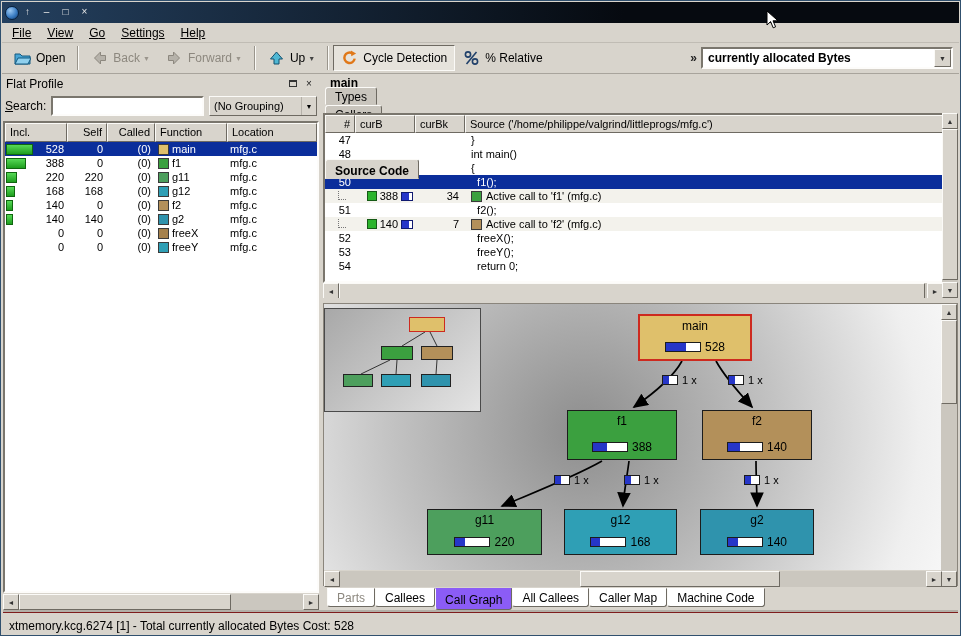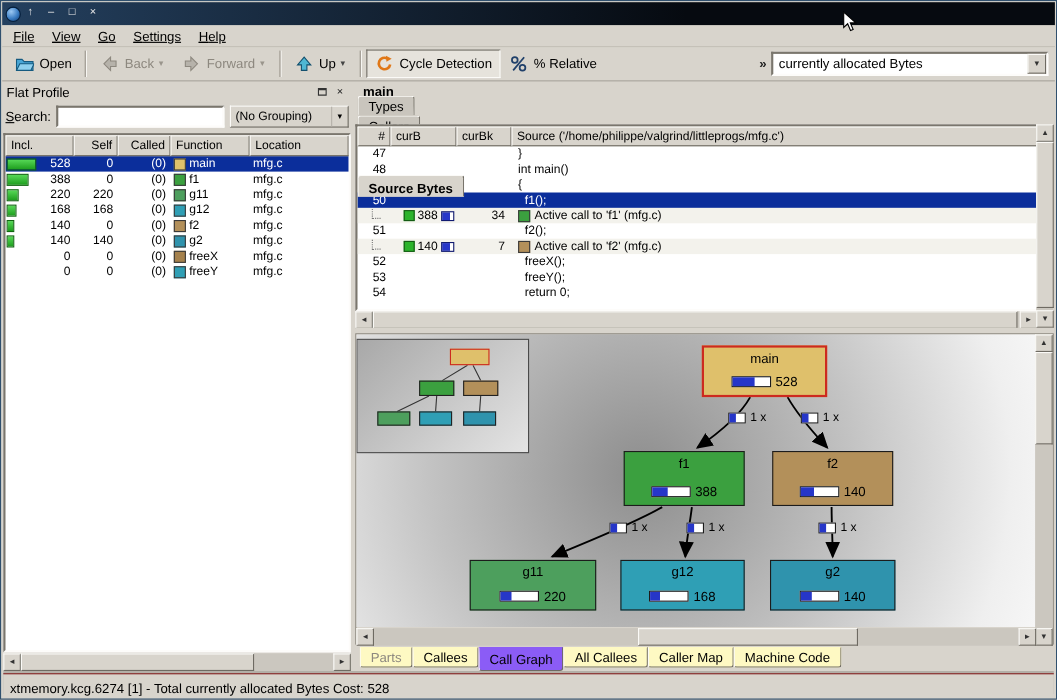--- a/index.html
+++ b/index.html
@@ -30,21 +30,21 @@
     border:1px solid transparent; white-space:nowrap; }
   .tbtn.disabled { color:#8d887f; }
   .tbtn.pressed { border-color:#6e6a62 #fbfaf7 #fbfaf7 #6e6a62; background:#e6e3dc; }
   .tsep { width:2px; height:24px; border-left:1px solid #9a958c; border-right:1px solid #fbfaf7; margin:0 4px; }
   .dd-arrow { font-size:7px; color:#444; margin-left:-2px; }
   .tbtn.disabled .dd-arrow { color:#9a958c; }
   .spacer { flex:1; }
   .overflow-btn { padding:0 4px; font-weight:bold; color:#222; }
   .combo { display:flex; align-items:center; height:22px; width:252px; background:#fff;
     border:2px solid; border-color:#7a766d #fdfcfa #fdfcfa #7a766d; margin-right:2px; }
-  .combo .combo-text { flex:1; padding:0 5px; white-space:nowrap; overflow:hidden; }
+  .combo .combo-text { flex:1; padding:0 5px; white-space:nowrap; overflow:hidden;font-weight:bold; }
   .combo .combo-arrow { width:17px; align-self:stretch; background:#d8d4cc;
     border:1px solid; border-color:#fbfaf7 #6e6a62 #6e6a62 #fbfaf7; font-size:7px;
     display:flex; align-items:center; justify-content:center; color:#333; }
   .icon16 { width:17px; height:16px; display:inline-block; }
 
   
   .left-panel { position:absolute; left:2px; top:74px; width:316px; bottom:25px; }
   .dock-title { height:17px; display:flex; align-items:center; padding:0 3px; }
   .dock-btn { width:14px; height:13px; display:flex; align-items:center; justify-content:center;
     font-size:10px; color:#222; margin-left:2px; }
@@ -141,21 +141,21 @@
   .minimap { position:absolute; left:0; top:4px; width:157px; height:104px;
     background:linear-gradient(135deg,#a8a8a8,#e4e4e4); border:1px solid #4a4a4a; }
   .mini { position:absolute; border:1px solid #222; }
   .mini.sel { border:1px solid #cd2a1f; }
   .graph-vsb { top:0; right:0; height:283px; }
   .graph-hsb { left:0; right:15px; top:267px; }
 
   
   .tabbar-bottom { position:absolute; left:0; right:0; top:513px; height:22px; display:flex;
     align-items:flex-start; padding-left:4px; }
-  .btab { height:19px; padding:2px 9px 0 9px; background:#fef9c3; border:1px solid;
+  .btab { height:19px; padding:2px 9px 0 9px; background:#ffffff; border:1px solid;
     border-color:transparent #6e6a62 #6e6a62 #fbfaf7; border-radius:0 0 3px 3px; font-size:12px;
     white-space:nowrap; }
   .btab.active { height:22px; background:#8b5cf6; font-weight:normal; padding-top:4px; z-index:2; }
   .btab.disabled { color:#8d887f; }
 
   
   .statusbar { position:absolute; left:2px; right:2px; bottom:2px; height:21px;
     border-top:1px solid #7f1d1d; box-shadow:0 -2px 0 #b3afa7; display:flex; align-items:flex-end;
     padding:0 6px; background:#d8d4cc; }
 
@@ -377,21 +377,21 @@
   <div class="vsplit"></div>
 
   <div class="right-panel">
     <div class="fn-title">main</div>
 
     <div class="tabbar">
       <span class="tab">Types</span>
       <span class="tab">Callers</span>
       <span class="tab">All Callers</span>
       <span class="tab">Callee Map</span>
-      <span class="tab active">Source Bytes</span>
+      <span class="tab active">Source Code</span>
     </div>
 
     <div class="src-table">
       <div class="src-header">
         <span class="hcell" style="width:30px;text-align:right">#</span>
         <span class="hcell" style="width:60px">curB</span>
         <span class="hcell" style="width:50px">curBk</span>
         <span class="hcell" style="flex:1">Source ('/home/philippe/valgrind/littleprogs/mfg.c')</span>
       </div>
 

